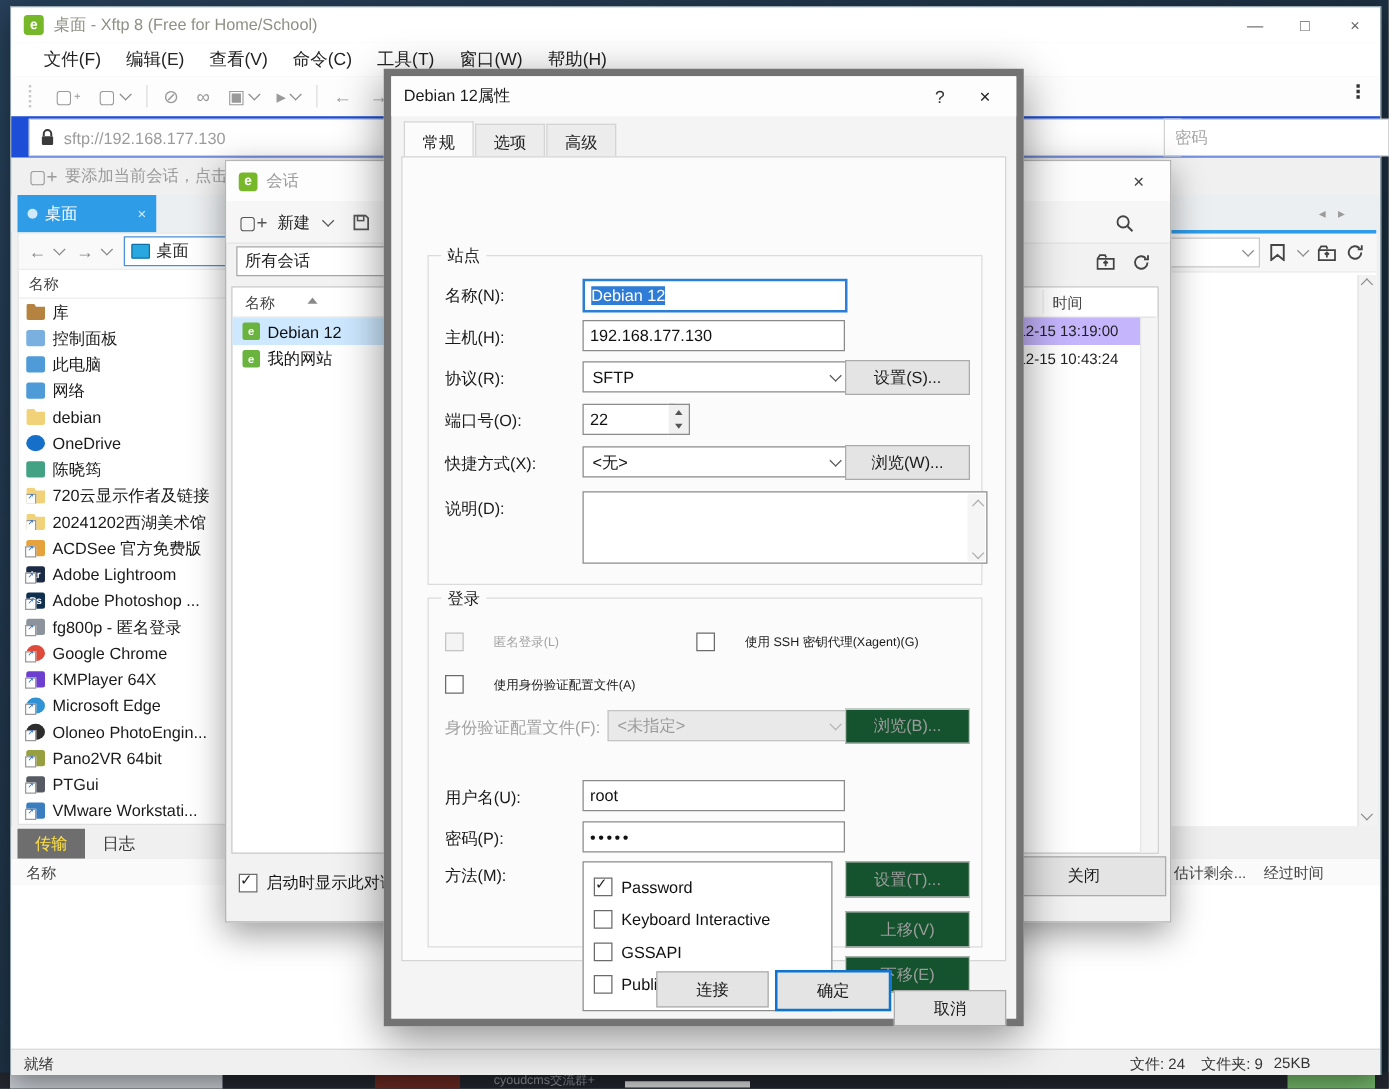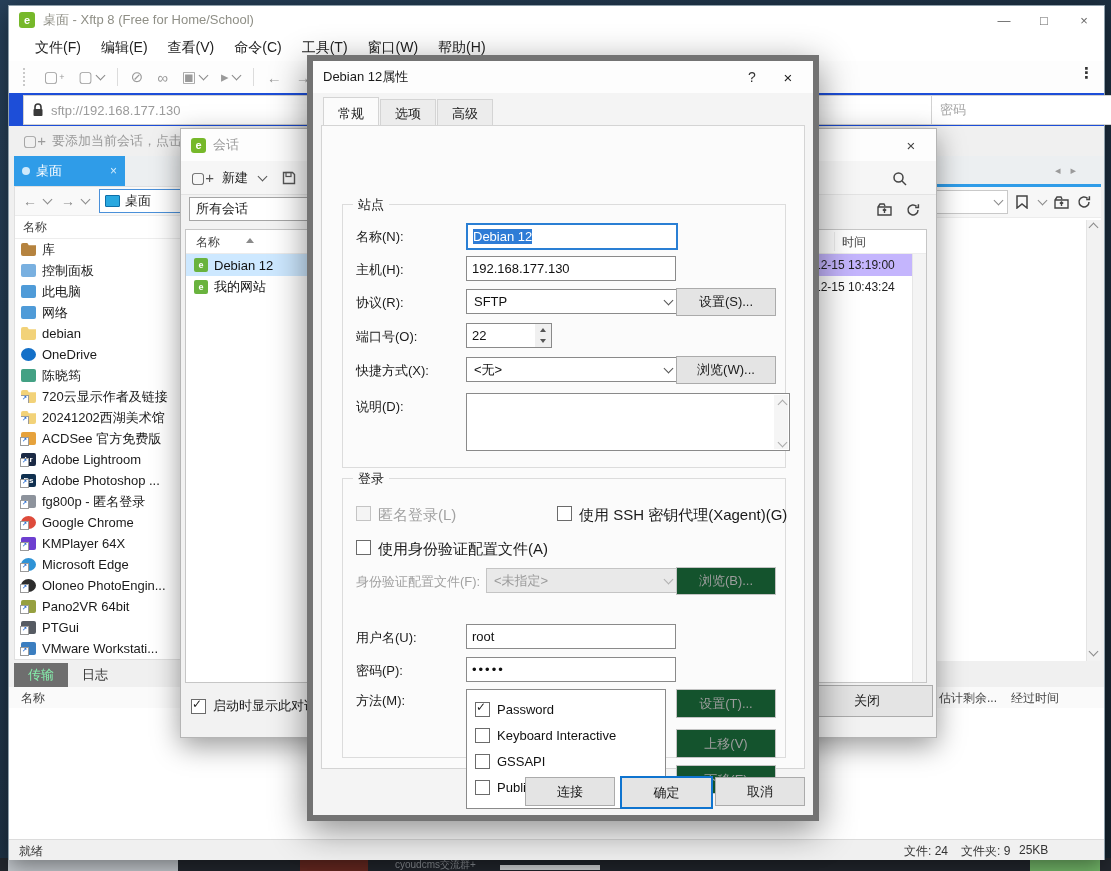--- a/index.html
+++ b/index.html
@@ -56,21 +56,21 @@
   .ticon .sc{position:absolute;left:-1px;bottom:-1px;width:7px;height:7px;background:#fff;border:1px solid #9a9a9a;color:#2a6fd4;font-size:6px;line-height:5px;text-align:center;font-weight:bold}
   
   #remote-pane{left:920px;top:178px;width:172px;height:474px;background:#fff;border-top:3px solid #2f9ce8}
   #remote-nav{height:30px;background:#f7f7f7;display:flex;align-items:center;gap:8px;padding:0 6px;border-bottom:1px solid #ececec}
   #remote-combo{width:66px;height:22px;background:#fff;border:1px solid #c9c9c9;display:flex;align-items:center;justify-content:flex-end;padding-right:5px}
   #remote-scroll{position:absolute;right:0;top:33px;bottom:0;width:14px;background:#f2f2f2;border-left:1px solid #e4e4e4}
   #remote-scroll .chv{margin:0;border-color:#8a8a8a}
   
   #transfer-tabs{left:0;top:655px;right:0;height:26px;background:#f0f0f0;display:flex;align-items:flex-end;padding-left:5px;border-bottom:1px solid #dadada}
   .ttab{height:24px;display:flex;align-items:center;padding:0 14px;font-size:13px}
-  .ttab.active{background:#6e6e6e;color:#86efac}
+  .ttab.active{background:#6e6e6e;color:#fde047}
   .ttab.idle{color:#333}
   #transfer-hdr{left:0;top:681px;right:0;height:21px;background:#fafafa;border-bottom:1px solid #e6e6e6;font-size:12px;color:#444}
   #transfer-hdr span{position:absolute;top:3px}
   #transfer-body{left:0;top:702px;right:0;height:131px;background:#fff}
   
   #statusbar{left:0;top:833px;right:0;height:20px;background:#f0f0f0;border-top:1px solid #dcdcdc;font-size:12px;color:#333}
   #statusbar span{position:absolute;top:3px}
 
   
   .dlg{background:#f2f2f2;border:1px solid #b5b5b5;box-shadow:0 8px 26px rgba(0,0,0,.4)}
@@ -119,21 +119,21 @@
   .dd{position:absolute;background:#fff;border:1px solid #8a8a8a;height:23px;font-size:13px;color:#111;display:flex;align-items:center;justify-content:space-between;padding:0 7px}
   .dd.dis{background:#e9e9e9;color:#9b9b9b;border-color:#c4c4c4}
   .dd .chv{border-color:#555}
   .dd.dis .chv{border-color:#b0b0b0}
   .btn{position:absolute;background:#e4e4e4;border:1px solid #ababab;font-size:13px;color:#1a1a1a;display:flex;align-items:center;justify-content:center}
   .btn.dis{background:#14532d;color:#9d9d9d;border-color:#c3c3c3}
   .btn.default{border:2px solid #0f74cf}
   .cb{width:13px;height:13px;border:1px solid #6b6b6b;background:#fff;display:inline-block;position:relative;flex:none}
   .cb.checked::after{content:"✓";position:absolute;left:0px;top:-2px;font-size:12px;color:#222;line-height:13px}
   .cb.dis{border-color:#c4c4c4;background:#f4f4f4}
-  .cbrow{position:absolute;display:flex;align-items:flex-start;gap:7px;font-size:15px;color:#1a1a1a}
+  .cbrow{position:absolute;display:flex;align-items:flex-end;gap:24px;font-size:10px;color:#1a1a1a}
   .cbrow.dis{color:#a2a2a2}
   #methods{position:absolute;background:#fff;border:1px solid #8a8a8a;padding:6px 0 0 8px}
   .mrow{display:flex;align-items:center;gap:7px;font-size:13px;color:#111;height:26px}
   #spin{position:absolute;width:16px;height:23px;border:1px solid #8a8a8a;border-left:none;background:#f0f0f0;display:flex;flex-direction:column}
   #spin div{flex:1;display:flex;align-items:center;justify-content:center}
   .tri-up{width:0;height:0;border-left:3.5px solid transparent;border-right:3.5px solid transparent;border-bottom:4px solid #555}
   .tri-dn{width:0;height:0;border-left:3.5px solid transparent;border-right:3.5px solid transparent;border-top:4px solid #555}
   #desc-ta{position:absolute;background:#fff;border:1px solid #8a8a8a}
   #desc-scroll{position:absolute;right:1px;top:1px;bottom:1px;width:14px;background:#f5f5f5;display:flex;flex-direction:column;justify-content:space-between;align-items:center;padding:3px 0}
   
@@ -555,16 +555,16 @@
             <span>Public Key</span>
           </div>
         </div>
       <div class="btn dis" style="left:354px;top:563px;width:98px;height:27px">设置(T)...</div>
       <div class="btn dis" style="left:354px;top:603px;width:98px;height:27px">上移(V)</div>
       <div class="btn dis" style="left:354px;top:639px;width:98px;height:27px">下移(E)</div>
     </div>
 
     <div class="btn" style="left:212px;top:716px;width:88px;height:27px">连接</div>
     <div class="btn default" style="left:307px;top:715px;width:89px;height:29px">确定</div>
-    <div class="btn" style="left:402px;top:716px;width:88px;height:27px">取消</div>
+    <div class="btn" style="left:402px;top:731px;width:88px;height:27px">取消</div>
   </div>
 
 </div>
 
 </body></html>

